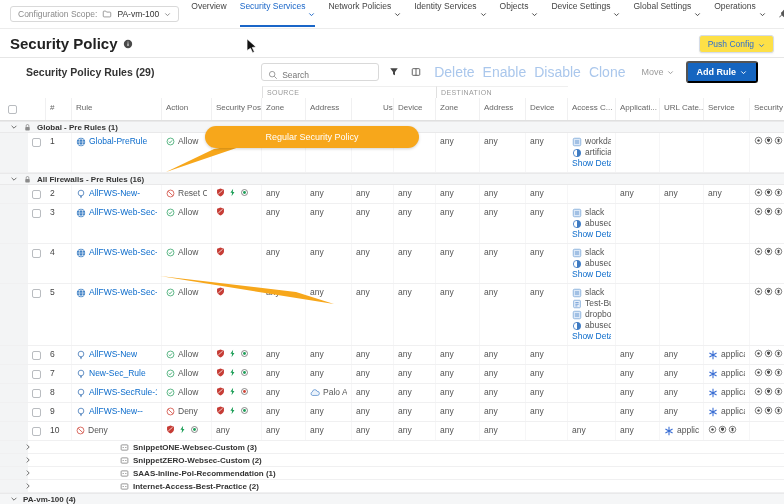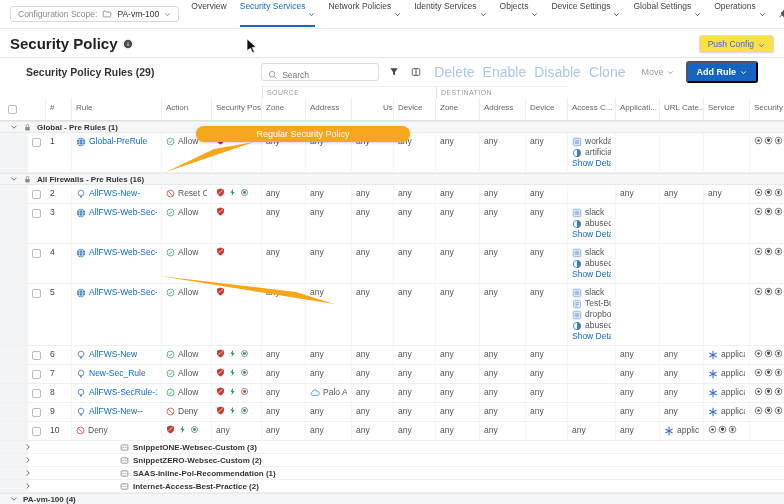--- a/index.html
+++ b/index.html
@@ -1622,21 +1622,21 @@
           <div class="cell"></div>
         </div>
       </div>
   </div>
 
   <svg class="overlay" width="784" height="504">
     <polygon points="214,149 254,142 166,172" fill="#f7a71b"></polygon>
     <polygon points="296,292 334,304 160,276" fill="#f7a71b"></polygon>
   </svg>
 
-  <div class="callout" style="left:196px;top:126px;width:214px;height:16px">
+  <div class="callout" style="left:205px;top:126px;width:214px;height:22px">
     <span>Regular Security Policy</span>
   </div>
 
   <div class="cursor" style="left:246px;top:38px">
     <svg viewBox="0 0 12 18">
         <path d="M1 1l10 9-4.2.6 2.4 5-1.9.9-2.4-5L1 14z" fill="#111" stroke="#fff" stroke-width=".7"></path>
       </svg>
   </div>
 
 </div>

